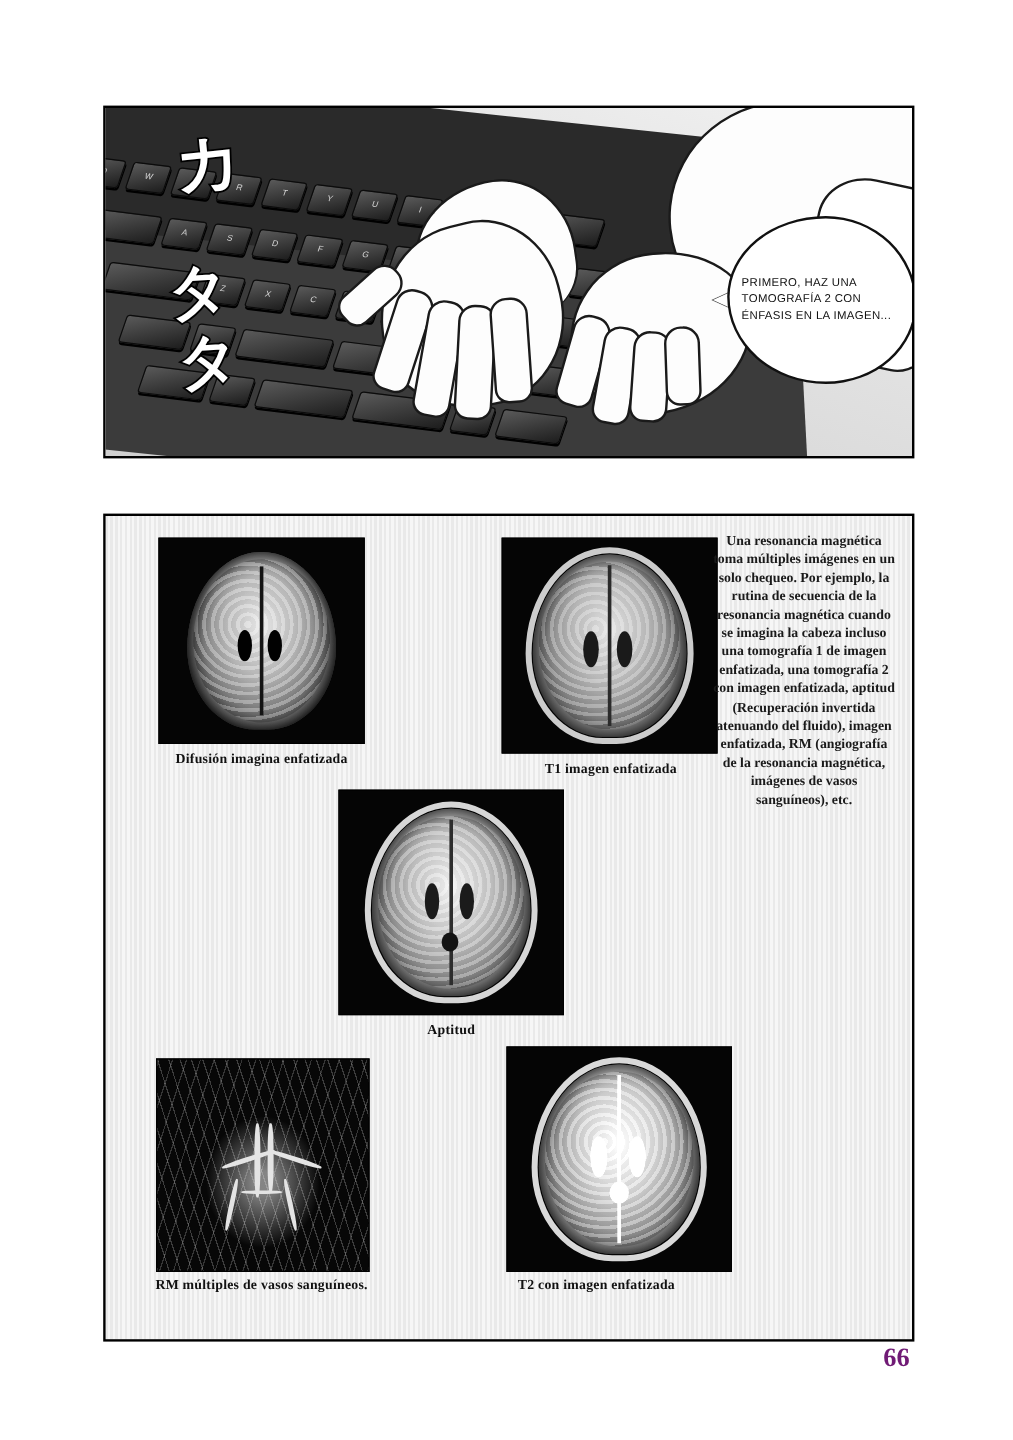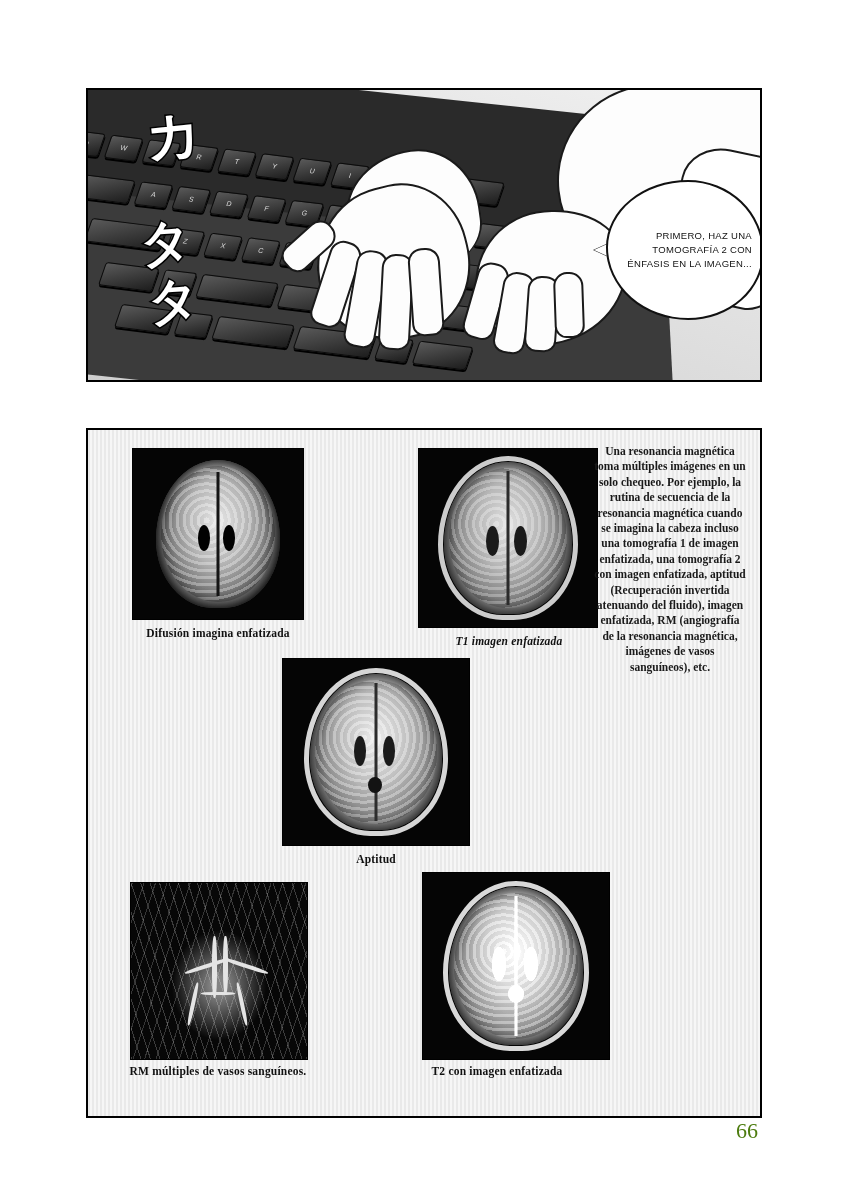--- a/index.html
+++ b/index.html
@@ -148,21 +148,21 @@
   .bubble {
     position: absolute;
     left: 518px; top: 90px;
     width: 158px; height: 140px;
     background: #ffffff;
     border: 2px solid #111;
     border-radius: 52% 48% 48% 52% / 48% 52% 48% 52%;
     display: flex;
     align-items: center;
     justify-content: center;
-    text-align: right;
+    text-align: left;
     padding: 6px 10px;
     box-sizing: border-box;
   }
   .bubble-text {
     font-size: 9.5px;
     line-height: 1.45;
     letter-spacing: .3px;
     color: #111;
     font-family: "Liberation Sans", sans-serif;
   }
@@ -259,22 +259,22 @@
     font-size: 11.5px;
     line-height: 1.34;
     color: #1a1a1a;
     font-family: "Liberation Serif", serif;
     font-weight: bold;
   }
   .page-num {
     position: absolute;
     right: 86px; top: 1118px;
     font-size: 22px;
-    font-weight: normal;
-    color: #4d7c0f;
+    font-weight: bold;
+    color: #701a75;
     font-family: "Liberation Serif", serif;
   }
 </style>
 </head>
 <body>
 
 <div class="page">
 
   <div class="panel1">
     <div class="kb-bg"></div>
@@ -378,21 +378,21 @@
 
     <div class="mri" style="left:330px; top:18px; width:178px; height:178px;">
       <div class="brain" style="width:128px; height:152px;">
         <div class="skull"></div>
         <div class="gyri"></div>
         <div class="fissure" style="top:6%; height:88%;"></div>
         <div class="ventricle" style="left:33%; top:42%; width:13px; height:30px;"></div>
         <div class="ventricle" style="left:55%; top:42%; width:13px; height:30px;"></div>
       </div>
     </div>
-    <div class="caption" style="left:318px; top:204px; width:206px;font-style:italic;">T1 imagen enfatizada</div>
+    <div class="caption" style="left:318px; top:204px; width:206px;">T1 imagen enfatizada</div>
 
     <div class="mri" style="left:194px; top:228px; width:186px; height:186px;">
       <div class="brain" style="width:132px; height:156px; filter: brightness(1.05);">
         <div class="skull"></div>
         <div class="gyri"></div>
         <div class="fissure" style="top:6%; height:88%;"></div>
         <div class="ventricle" style="left:33%; top:40%; width:12px; height:30px;"></div>
         <div class="ventricle" style="left:55%; top:40%; width:12px; height:30px;"></div>
         <div class="ventricle" style="left:44%; top:66%; width:14px; height:16px; background:#121212;"></div>
       </div>

